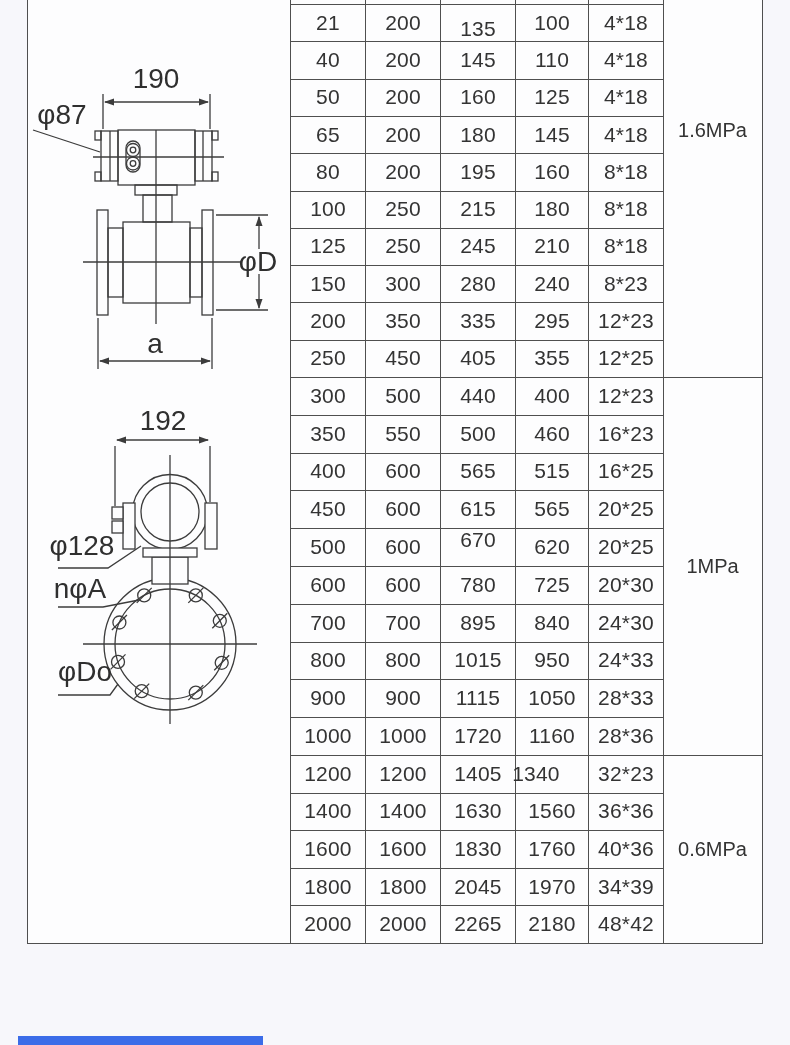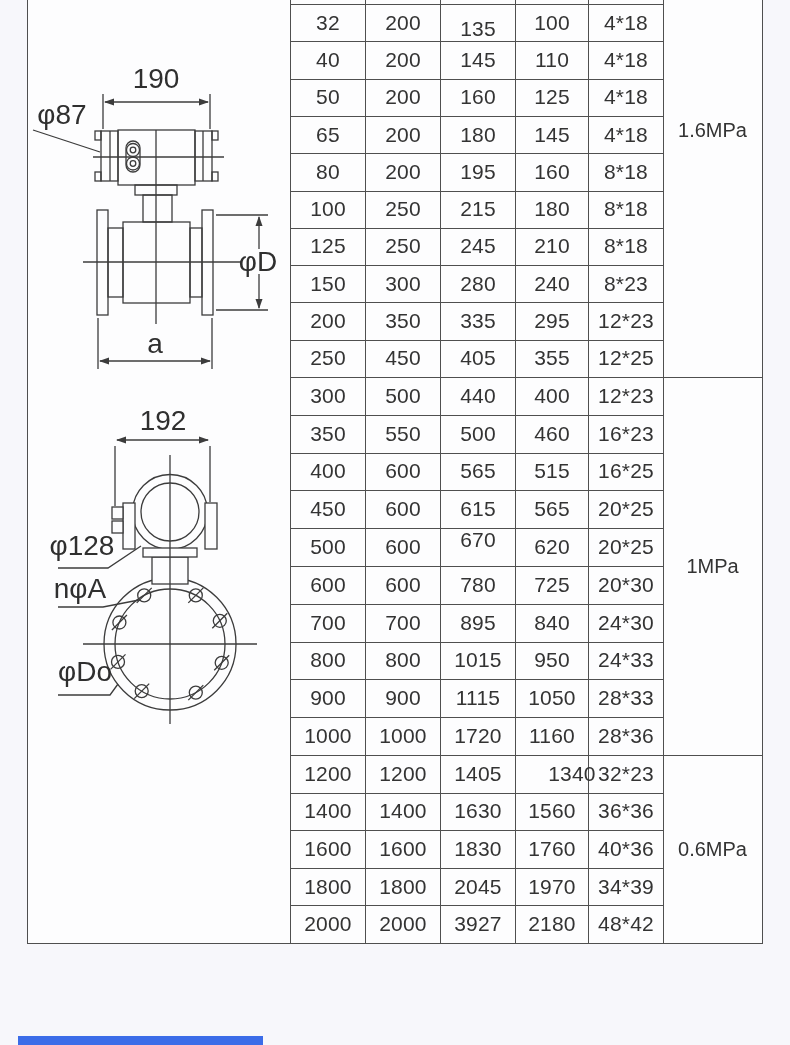--- a/index.html
+++ b/index.html
@@ -157,21 +157,21 @@
       <div class="gl" style="left: 290px; top: 604px; width: 373px; height: 1px; background: rgb(79, 79, 79);"></div>
       <div class="gl" style="left: 290px; top: 642px; width: 373px; height: 1px; background: rgb(79, 79, 79);"></div>
       <div class="gl" style="left: 290px; top: 679px; width: 373px; height: 1px; background: rgb(79, 79, 79);"></div>
       <div class="gl" style="left: 290px; top: 717px; width: 373px; height: 1px; background: rgb(79, 79, 79);"></div>
       <div class="gl" style="left: 290px; top: 755px; width: 472px; height: 1px; background: rgb(79, 79, 79);"></div>
       <div class="gl" style="left: 290px; top: 793px; width: 373px; height: 1px; background: rgb(79, 79, 79);"></div>
       <div class="gl" style="left: 290px; top: 830px; width: 373px; height: 1px; background: rgb(79, 79, 79);"></div>
       <div class="gl" style="left: 290px; top: 868px; width: 373px; height: 1px; background: rgb(79, 79, 79);"></div>
       <div class="gl" style="left: 290px; top: 905px; width: 373px; height: 1px; background: rgb(79, 79, 79);"></div>
       <div class="gl" style="left: 27px; top: 943px; width: 736px; height: 1px; background: rgb(79, 79, 79);"></div>
-      <div class="cell" style="left: 291px; top: 4px; width: 74px; height: 37.3px;">32</div>
+      <div class="cell" style="left: 291px; top: 4px; width: 74px; height: 37.3px;">21</div>
       <div class="cell" style="left: 366px; top: 4px; width: 74px; height: 37.3px;">200</div>
       <div class="cell" style="left: 441px; top: 10px; width: 74px; height: 37.3px;">135</div>
       <div class="cell" style="left: 516px; top: 4px; width: 72px; height: 37.3px;">100</div>
       <div class="cell" style="left: 589px; top: 4px; width: 74px; height: 37.3px;">4*18</div>
       <div class="cell" style="left: 291px; top: 41.3px; width: 74px; height: 37.3px;">40</div>
       <div class="cell" style="left: 366px; top: 41.3px; width: 74px; height: 37.3px;">200</div>
       <div class="cell" style="left: 441px; top: 41.3px; width: 74px; height: 37.3px;">145</div>
       <div class="cell" style="left: 516px; top: 41.3px; width: 72px; height: 37.3px;">110</div>
       <div class="cell" style="left: 589px; top: 41.3px; width: 74px; height: 37.3px;">4*18</div>
       <div class="cell" style="left: 291px; top: 78.6px; width: 74px; height: 37.3px;">50</div>
@@ -260,40 +260,40 @@
       <div class="cell" style="left: 516px; top: 679.4px; width: 72px; height: 37.8px;">1050</div>
       <div class="cell" style="left: 589px; top: 679.4px; width: 74px; height: 37.8px;">28*33</div>
       <div class="cell" style="left: 291px; top: 717.2px; width: 74px; height: 37.8px;">1000</div>
       <div class="cell" style="left: 366px; top: 717.2px; width: 74px; height: 37.8px;">1000</div>
       <div class="cell" style="left: 441px; top: 717.2px; width: 74px; height: 37.8px;">1720</div>
       <div class="cell" style="left: 516px; top: 717.2px; width: 72px; height: 37.8px;">1160</div>
       <div class="cell" style="left: 589px; top: 717.2px; width: 74px; height: 37.8px;">28*36</div>
       <div class="cell" style="left: 291px; top: 755px; width: 74px; height: 37.6px;">1200</div>
       <div class="cell" style="left: 366px; top: 755px; width: 74px; height: 37.6px;">1200</div>
       <div class="cell" style="left: 441px; top: 755px; width: 74px; height: 37.6px;">1405</div>
-      <div class="cell" style="left: 536px; top: 755px; width: 72px; height: 37.6px; text-align: center;">1340</div>
+      <div class="cell" style="left: 500px; top: 755px; width: 72px; height: 37.6px; text-align: center;">1340</div>
       <div class="cell" style="left: 589px; top: 755px; width: 74px; height: 37.6px;">32*23</div>
       <div class="cell" style="left: 291px; top: 792.6px; width: 74px; height: 37.6px;">1400</div>
       <div class="cell" style="left: 366px; top: 792.6px; width: 74px; height: 37.6px;">1400</div>
       <div class="cell" style="left: 441px; top: 792.6px; width: 74px; height: 37.6px;">1630</div>
       <div class="cell" style="left: 516px; top: 792.6px; width: 72px; height: 37.6px;">1560</div>
       <div class="cell" style="left: 589px; top: 792.6px; width: 74px; height: 37.6px;">36*36</div>
       <div class="cell" style="left: 291px; top: 830.2px; width: 74px; height: 37.6px;">1600</div>
       <div class="cell" style="left: 366px; top: 830.2px; width: 74px; height: 37.6px;">1600</div>
       <div class="cell" style="left: 441px; top: 830.2px; width: 74px; height: 37.6px;">1830</div>
       <div class="cell" style="left: 516px; top: 830.2px; width: 72px; height: 37.6px;">1760</div>
       <div class="cell" style="left: 589px; top: 830.2px; width: 74px; height: 37.6px;">40*36</div>
       <div class="cell" style="left: 291px; top: 867.8px; width: 74px; height: 37.6px;">1800</div>
       <div class="cell" style="left: 366px; top: 867.8px; width: 74px; height: 37.6px;">1800</div>
       <div class="cell" style="left: 441px; top: 867.8px; width: 74px; height: 37.6px;">2045</div>
       <div class="cell" style="left: 516px; top: 867.8px; width: 72px; height: 37.6px;">1970</div>
       <div class="cell" style="left: 589px; top: 867.8px; width: 74px; height: 37.6px;">34*39</div>
       <div class="cell" style="left: 291px; top: 905.4px; width: 74px; height: 37.6px;">2000</div>
       <div class="cell" style="left: 366px; top: 905.4px; width: 74px; height: 37.6px;">2000</div>
-      <div class="cell" style="left: 441px; top: 905.4px; width: 74px; height: 37.6px;">3927</div>
+      <div class="cell" style="left: 441px; top: 905.4px; width: 74px; height: 37.6px;">2265</div>
       <div class="cell" style="left: 516px; top: 905.4px; width: 72px; height: 37.6px;">2180</div>
       <div class="cell" style="left: 589px; top: 905.4px; width: 74px; height: 37.6px;">48*42</div>
       <div class="pressure" style="left: 664px; top: 116px; width: 97px; height: 28px;">1.6MPa</div>
       <div class="pressure" style="left: 664px; top: 552px; width: 97px; height: 28px;">1MPa</div>
       <div class="pressure" style="left: 664px; top: 835px; width: 97px; height: 28px;">0.6MPa</div>
     </div>
   <div id="accent-bar"></div>
 </div>
 
 </body></html>

